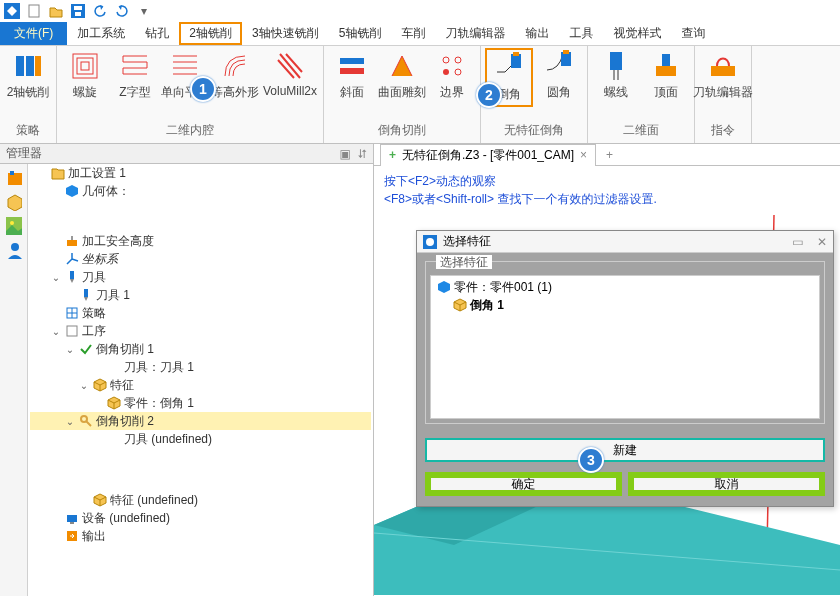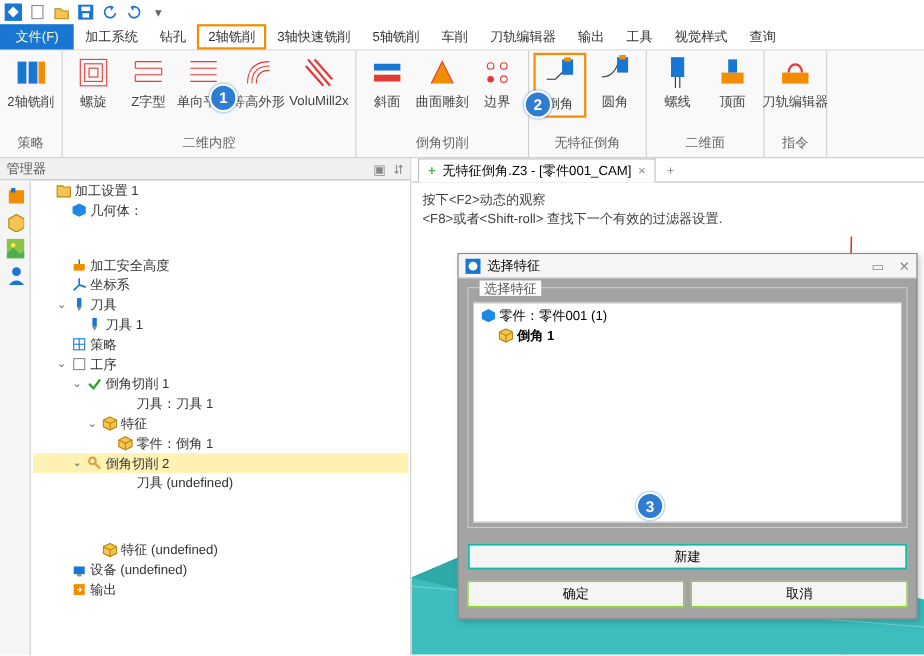--- a/index.html
+++ b/index.html
@@ -24,30 +24,30 @@
 .mgr-body{flex:1;display:flex}
 .mgr-bar{width:28px;background:#f5f5f5;border-right:1px solid #d0d0d0;display:flex;flex-direction:column;gap:8px;padding-top:6px;align-items:center}
 .tree{flex:1;padding:0 2px;color:#333;overflow:hidden}
 .tn{display:flex;align-items:center;gap:3px;height:18px;white-space:nowrap}
 .tgl{width:12px;text-align:center;color:#666;font-size:10px}
 .tic{width:14px;height:14px;display:inline-flex;align-items:center;justify-content:center}
 .thl{background:#FFF2B3}
 .view{flex:1;position:relative;background:#fff}
 .tabrow{height:22px;border-bottom:1px solid #c0c0c0;display:flex;align-items:center}
 .tab{border:1px solid #c0c0c0;border-bottom:none;padding:2px 8px;margin-left:6px;background:#fff;display:flex;align-items:center;gap:6px}
-.hint{padding:6px 10px;color:#404040;line-height:1.5}
+.hint{padding:6px 10px;color:#1d4ed8;line-height:1.5}
 .canvas{position:absolute;left:0;right:0;top:70px;bottom:0}
 .dlg{position:absolute;left:416px;top:230px;width:418px;background:#a3a3a3;border:1px solid #888;box-shadow:2px 2px 6px rgba(0,0,0,0.2)}
 .dlg-t{height:22px;background:#f5f5f5;border-bottom:1px solid #ccc;display:flex;align-items:center;justify-content:space-between;padding:0 6px}
 .dlg-t .l{display:flex;align-items:center;gap:6px}
 .fs{margin:8px;border:1px solid #ccc;padding:4px}
 .fs-lg{position:relative;top:-12px;left:6px;background:#fff;padding:0 4px;color:#555}
-.list{border:1px solid #ccc;height:200px;margin-top:-8px;background:#fff;padding:2px}
+.list{border:1px solid #ccc;height:144px;margin-top:-8px;background:#fff;padding:2px}
 .dbtns{display:flex;gap:6px;padding:6px 8px 10px}
-.dbtn{flex:1;height:24px;border:1px solid #84cc16;background:#f5f5f5;display:flex;align-items:center;justify-content:center}
+.dbtn{flex:1;height:24px;border:6px solid #84cc16;background:#f5f5f5;display:flex;align-items:center;justify-content:center}
 .dbtn.hl{border:2px solid #14b8a6}
 .badge{position:absolute;width:26px;height:26px;border-radius:50%;background:#2E7DD1;color:#fff;display:flex;align-items:center;justify-content:center;font-size:14px;font-weight:bold;border:2px solid #fff;box-shadow:0 0 2px #2E7DD1;z-index:20}
 svg{display:block}
 </style>
 </head>
 <body>
 
 <div class="titlebar">
   <span class="ti">
       <svg width="16" height="16">
@@ -318,21 +318,21 @@
           <div class="tn" style="padding-left: 20px; margin-top: 32px;">
             <span class="tgl"></span>
             <span class="tic">
               <svg width="14" height="14">
                 <rect x="2" y="6" width="10" height="6" fill="#F28C00"></rect>
                 <path d="M7 2 L7 6" stroke="#333"></path>
               </svg>
             </span>
             <span>加工安全高度</span>
           </div>
-          <div class="tn" style="padding-left: 20px;">
+          <div class="tn" style="padding-left: 20px; font-style: italic;">
             <span class="tgl"></span>
             <span class="tic">
               <svg width="14" height="14">
                 <path d="M2 12 L7 7 M7 7 L7 1 M7 7 L13 9" stroke="#1976D2" stroke-width="1.5" fill="none"></path>
               </svg>
             </span>
             <span>坐标系</span>
           </div>
           <div class="tn" style="padding-left: 20px;">
             <span class="tgl">⌄</span>

